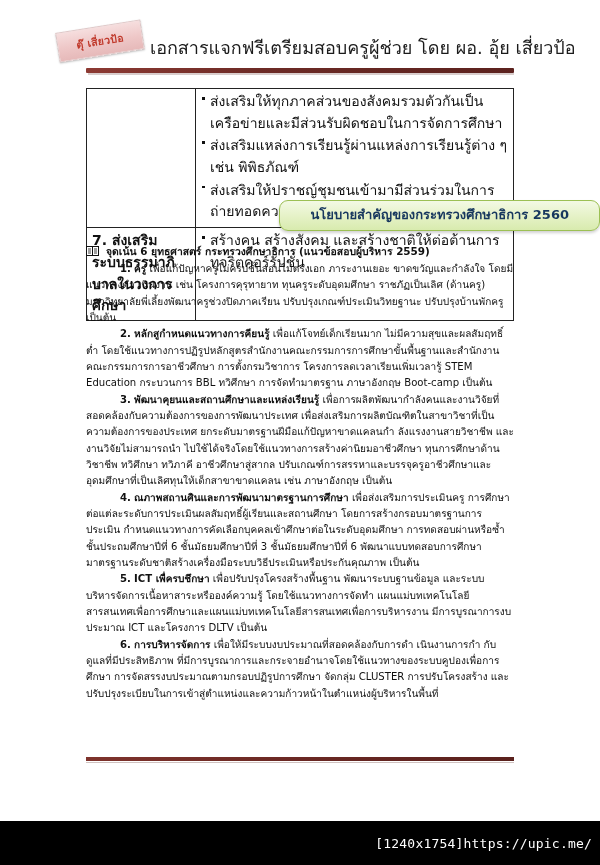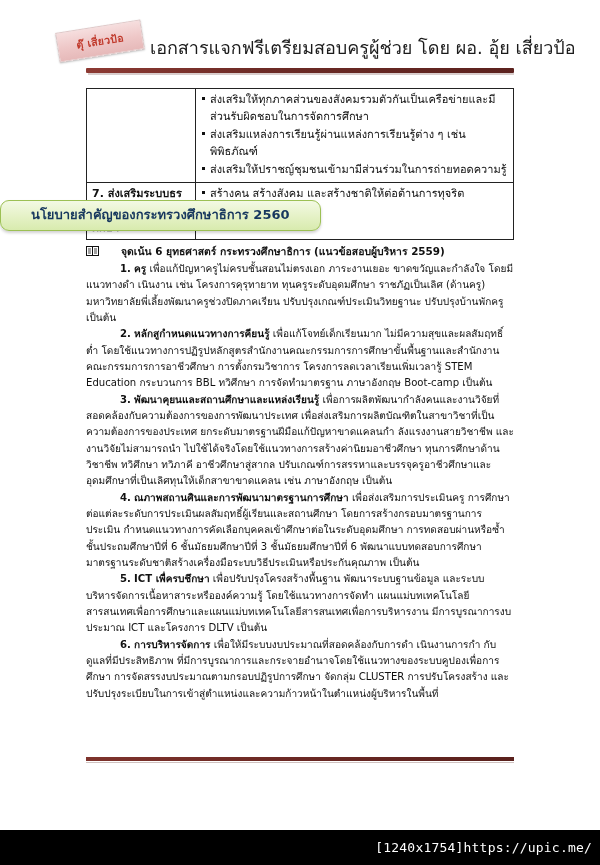--- a/index.html
+++ b/index.html
@@ -70,21 +70,21 @@
     position: absolute;
     left: 86px; top: 88px;
     width: 428px;
     border-collapse: collapse;
     table-layout: fixed;
   }
   .tbl td {
     border: 1px solid #222;
     vertical-align: top;
     padding: 2px 5px 3px 5px;
-    font-size: 11px;
+    font-size: 14px;
     line-height: 1.55;
     color: #111;
   }
   .tbl .col-left { width: 109px; }
   .tbl .hdr-cell { font-weight: bold; }
   .bullets { margin: 0; padding: 0; list-style: none; }
   .bullets li {
     position: relative;
     padding-left: 9px;
     margin: 0 0 1px 0;
@@ -96,21 +96,21 @@
     width: 2.5px; height: 2.5px;
     background: #111;
   }
 
   
   .pill-wrap {
     position: absolute;
     left: 0; top: 200px;
     width: 600px;
     display: flex;
-    justify-content: flex-start;
+    justify-content: flex-end;
   }
   .pill {
     display: inline-block;
     background: linear-gradient(180deg,#f3f9e4 0%, #e6f2c8 50%, #d8ebae 100%);
     border: 1.5px solid #9cc054;
     border-radius: 9px;
     padding: 6px 30px 7px 30px;
     font-size: 13px;
     font-weight: bold;
     color: #17375e;
@@ -128,21 +128,21 @@
     line-height: 1.62;
     color: #101010;
     text-align: left;
   }
   .sec-head {
     font-weight: bold;
     font-size: 10.4px;
     margin: 0 0 1px 0;
     display: flex;
     align-items: baseline;
-    gap: 22px;
+    gap: 7px;
   }
   .book-icon { flex: 0 0 auto; line-height: 1; position: relative; top: 1px; }
   .para {
     margin: 0;
     text-indent: 34px;
   }
   .para b { font-weight: bold; }
 
   
   .footer-rule {
@@ -167,21 +167,21 @@
     font-size: 10.5px;
     font-weight: bold;
     color: #111;
     line-height: 1.3;
   }
 
   
   .wm-bar {
     position: absolute;
     left: 0; bottom: 0;
-    width: 600px; height: 35px;
+    width: 600px; height: 44px;
     background: #000000;
     display: flex;
     align-items: center;
     justify-content: flex-end;
     padding-right: 8px;
   }
   .wm-text {
     color: #ffffff;
     font-family: "DejaVu Sans Mono", "Liberation Mono", monospace;
     font-size: 13px;

